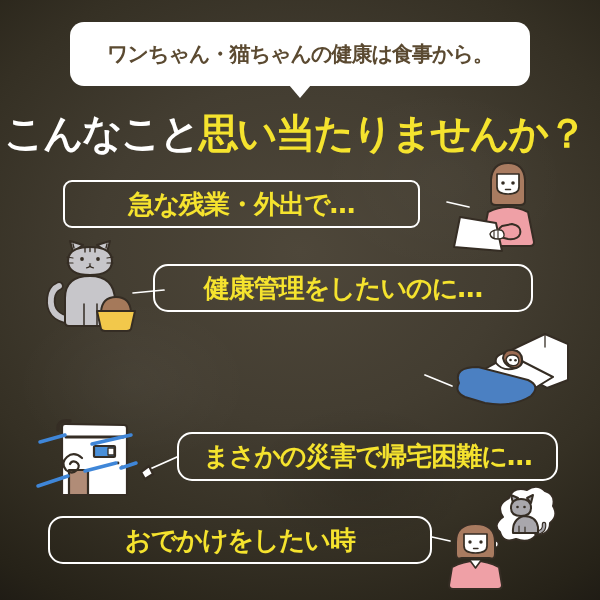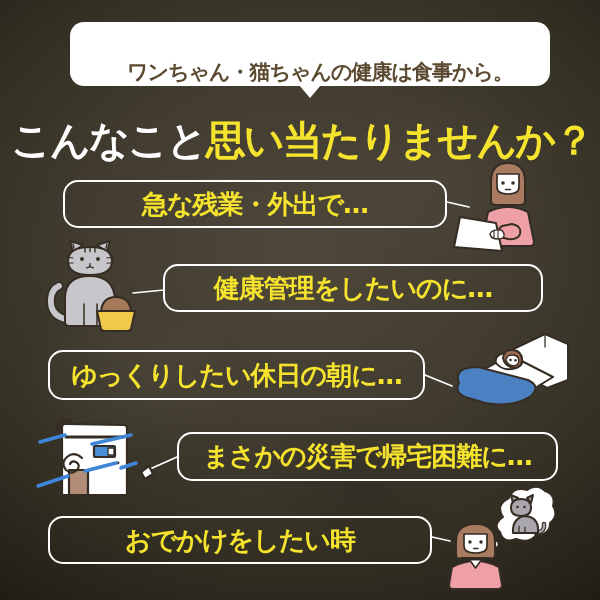--- a/index.html
+++ b/index.html
@@ -15,46 +15,46 @@
     content:"";position:absolute;inset:0;pointer-events:none;
     background:
       radial-gradient(28% 20% at 22% 64%, rgba(255,255,255,.03), transparent 70%),
       radial-gradient(30% 22% at 74% 30%, rgba(255,255,255,.025), transparent 70%),
       radial-gradient(26% 18% at 60% 80%, rgba(0,0,0,.12), transparent 70%);
   }
 
   .intro-bubble{
     position:absolute;left:70px;top:22px;width:460px;height:64px;
     background:#fff;border-radius:14px;
-    display:flex;flex-direction:column;justify-content:flex-end;align-items:center;
+    display:flex;justify-content:center;align-items:center;
     color:#5b4a31;font-size:21px;font-weight:600;line-height:28px;
-    letter-spacing:-1px;white-space:nowrap;padding-left:20px;
+    letter-spacing:-1px;white-space:nowrap;
   }
   .intro-tail{
     position:absolute;left:50%;bottom:-12px;transform:translateX(-50%);
     width:0;height:0;border-left:11px solid transparent;
     border-right:11px solid transparent;border-top:13px solid #fff;
   }
 
   .title{
-    position:absolute;left:0;top:103px;width:580px;margin:11px;
+    position:absolute;left:0;top:103px;width:580px;margin:4px;
     text-align:center;font-size:40px;font-weight:800;letter-spacing:-2px;
     white-space:nowrap;line-height:52px;
   }
   .t-white{color:#ffffff;}
   .t-yellow{color:#f5e32e;}
 
   .scenario{
     position:absolute;border:2px solid #ffffff;border-radius:15px;
     display:flex;align-items:center;justify-content:center;
     color:#f5e32e;font-size:26px;font-weight:700;letter-spacing:-1px;
     white-space:nowrap;box-sizing:border-box;
   }
-  .b1{left:63px;top:180px;width:384px;height:48px;}
-  .b2{left:163px;top:264px;width:380px;height:48px;}
+  .b1{left:63px;top:180px;width:357px;height:48px;border-radius:9px;}
+  .b2{left:153px;top:264px;width:380px;height:48px;}
   .b3{left:48px;top:350px;width:377px;height:50px;}
   .b4{left:177px;top:432px;width:381px;height:49px;}
   .b5{left:48px;top:516px;width:384px;height:48px;}
 
   .connectors{position:absolute;left:0;top:0;pointer-events:none;}
   .illus{position:absolute;}
   .illus svg{display:block;}
 </style>
 </head>
 <body>
@@ -66,23 +66,20 @@
     <div class="intro-tail"></div>
   </div>
 
   <h1 class="title"><span class="t-white">こんなこと</span><span class="t-yellow">思い当たりませんか？</span></h1>
 
   <div class="scenario b1">
     <span>急な残業・外出で…</span>
   </div>
   <div class="scenario b2">
     <span>健康管理をしたいのに…</span>
-  </div>
-  <div class="scenario b3">
-    <span>ゆっくりしたい休日の朝に…</span>
   </div>
   <div class="scenario b5">
     <span>おでかけをしたい時</span>
   </div>
   <div class="scenario b4">
     <span>まさかの災害で帰宅困難に…</span>
   </div>
 
   <svg class="connectors" width="600" height="600">
     <g stroke="#ffffff" stroke-width="1.7" stroke-linecap="round">

